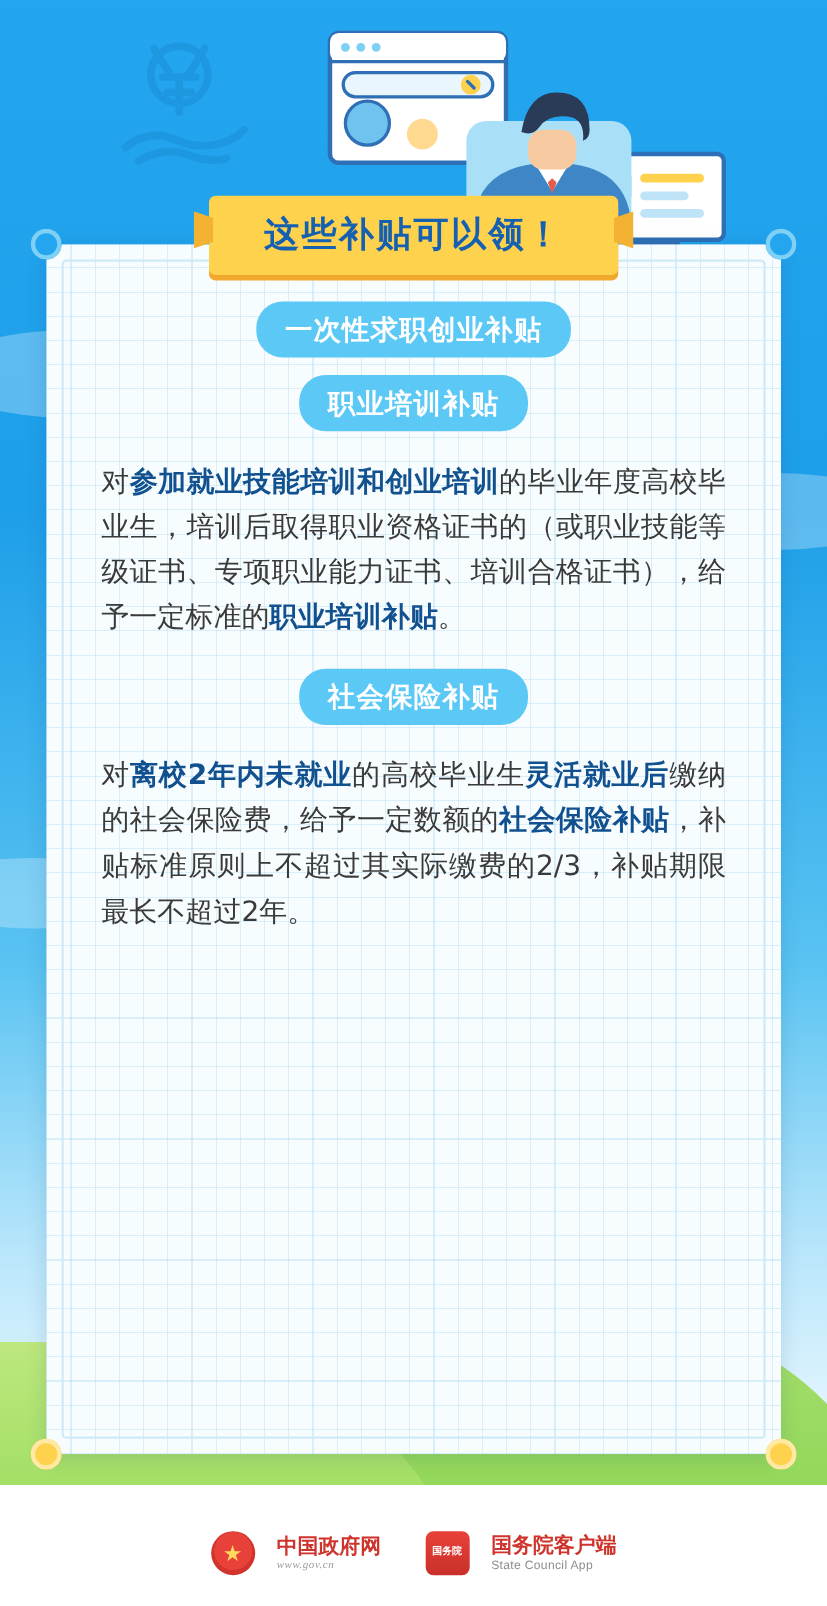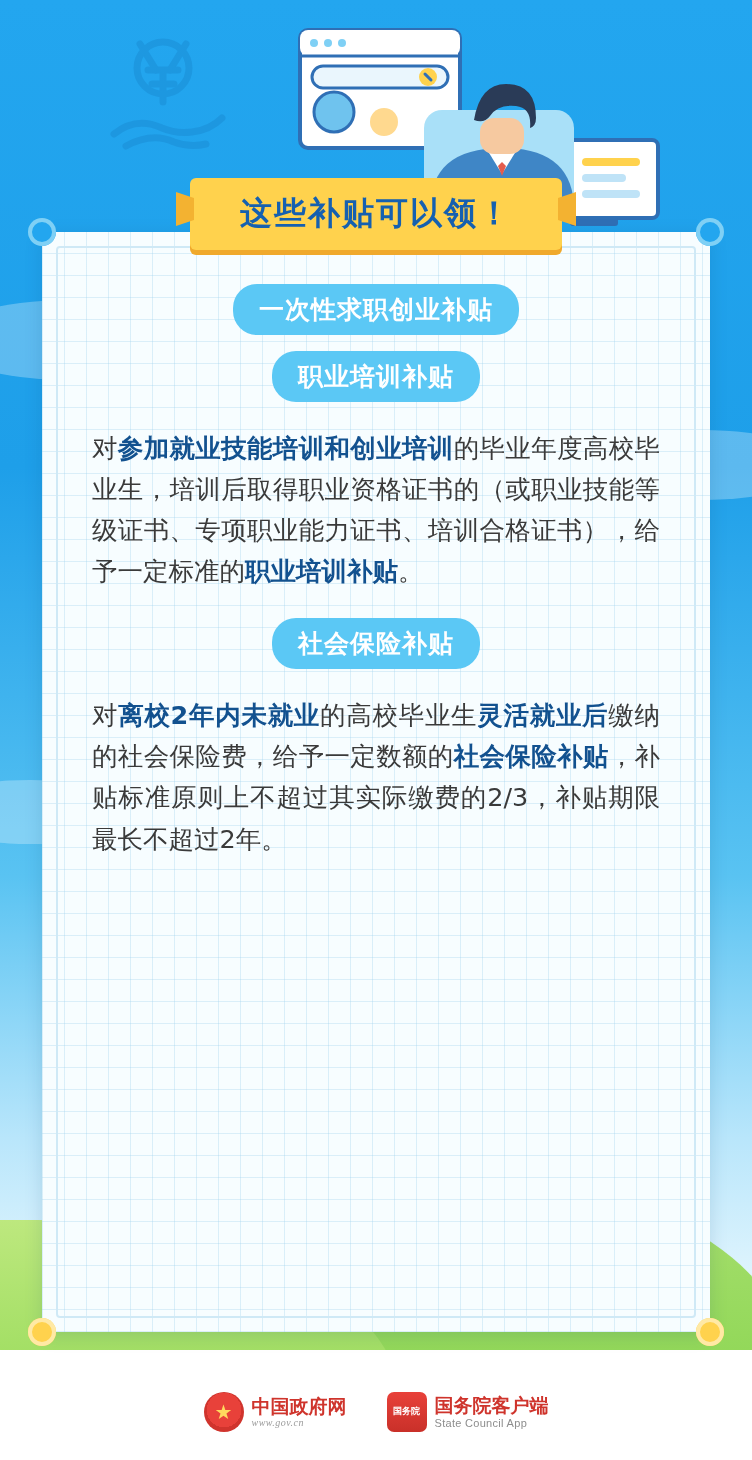--- a/index.html
+++ b/index.html
@@ -67,21 +67,21 @@
     position: absolute;
     left: 0; top: 0;
     width: 752px;
     height: 250px;
   }
 
   
   .card {
     position: absolute;
     left: 42px;
-    top: 232px;
+    top: 222px;
     width: 668px;
     height: 1100px;
     background:
       repeating-linear-gradient(0deg, rgba(150,205,235,.30) 0 1px, transparent 1px 22px),
       repeating-linear-gradient(90deg, rgba(150,205,235,.30) 0 1px, transparent 1px 22px),
       #f7fdff;
     border-radius: 6px;
     box-shadow: 0 4px 18px rgba(0,60,110,.15);
   }
   .corner {
@@ -175,21 +175,21 @@
   .footer {
     position: absolute;
     left: 0; right: 0;
     bottom: 28px;
     display: flex;
     align-items: center;
     justify-content: center;
     gap: 40px;
     z-index: 5;
   }
-  .logo-group { display: flex; align-items: center; gap: 8px; }
+  .logo-group { display: flex; align-items: center; gap: 20px; }
   .emblem {
     width: 40px; height: 40px; border-radius: 50%;
     background: radial-gradient(circle at 50% 45%, #e8413a 0 58%, #d0342d 58% 100%);
     position: relative;
     flex: none;
   }
   .emblem::after {
     content: "★";
     position: absolute; inset: 0;
     display: flex; align-items: center; justify-content: center;

